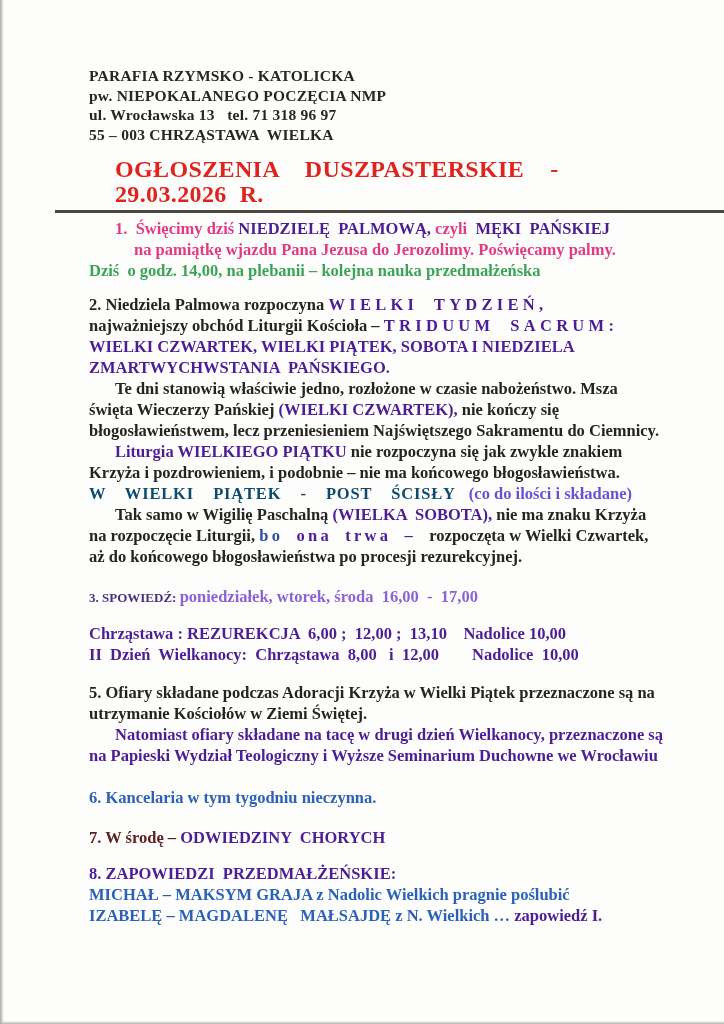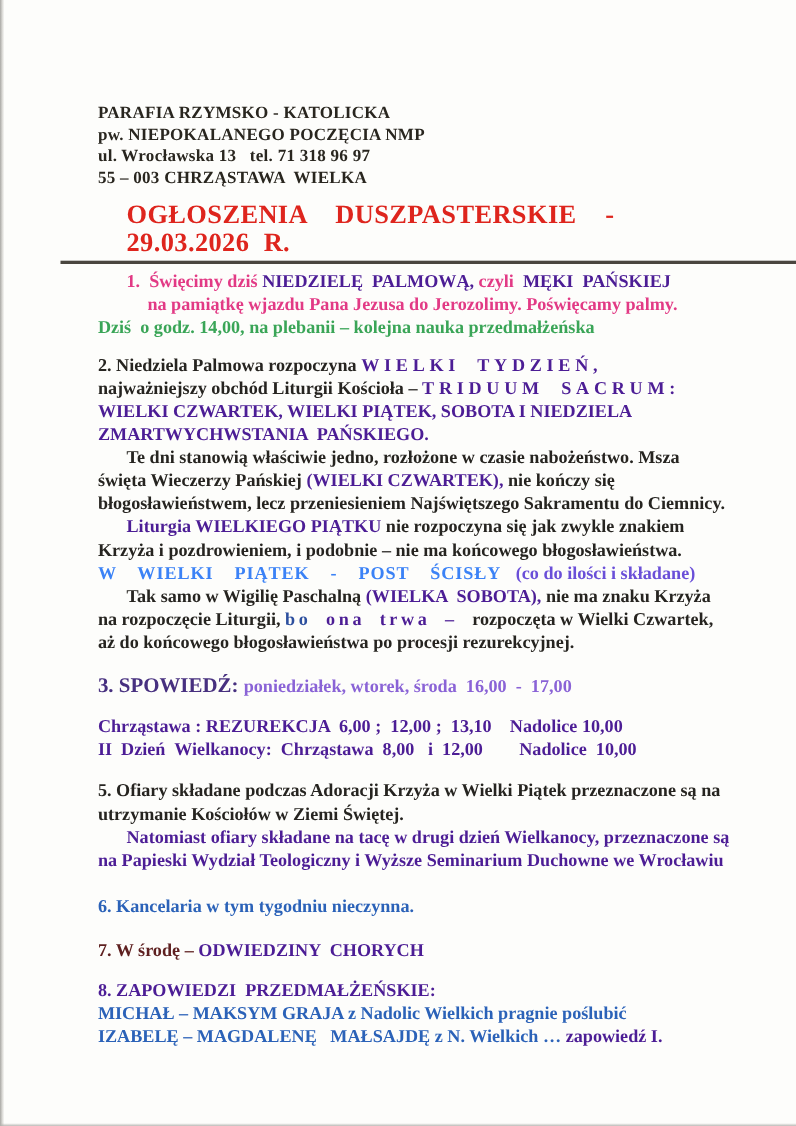--- a/index.html
+++ b/index.html
@@ -31,21 +31,21 @@
     content: "";
     position: absolute;
     left: 0; bottom: 0;
     width: 100%; height: 3px;
     background: linear-gradient(to top, #b3b2ae, rgba(255,255,255,0));
     z-index: 2;
   }
   .content {
     position: absolute;
     left: 89px;
-    top: 93px;
+    top: 66px;
     width: 576px;
     font-size: 16.5px;
     line-height: 21px;
   }
   .t { white-space: pre-wrap; }
 
   
   .hdr { font-size: 15.5px; line-height: 19.5px; color: #29261f; letter-spacing: 0.015em; }
 
   
@@ -62,21 +62,21 @@
     background: #4a463f;
     margin: 3px 0 0 -34px;
     width: 680px;
   }
 
   
   .black  { color: #262420; }
   .red    { color: #4c1d95; }
   .pink   { color: #e23a85; }
   .green  { color: #3aa557; }
-  .purple { color: #3b82f6; }
+  .purple { color: #0c4a6e; }
   .purple2{ color: #6a4fd8; }
   .dkpurp { color: #47307f; }
   .violet { color: #8a63d6; }
   .blue   { color: #2b62b8; }
   .dkblue { color: #2c4f9e; }
   .maroon { color: #5e2020; }
 
   .sp-wide { letter-spacing: 0.26em; word-spacing: 0.45em; }
   .sp-mid  { letter-spacing: 0.20em; word-spacing: 0.35em; }
   .wsp     { letter-spacing: 0.05em; word-spacing: 0.28em; }
@@ -87,21 +87,21 @@
   .i1 .l1 { margin-left: 26px; }
   .i1 .l2 { margin-left: 45px; }
   .i2 { margin-top: 13px; }
   .para-ind { text-indent: 26px; }
   .i3 { margin-top: 19px; }
   .i4 { margin-top: 15px; }
   .i5 { margin-top: 17px; }
   .i6 { margin-top: 21px; }
   .i7 { margin-top: 19px; }
   .i8 { margin-top: 15px; }
-  .i3 .lbl { font-size: 19px; }
+  .i3 .lbl { font-size: 13px; }
 </style>
 </head>
 <body>
 
 <div class="page">
   <div class="content">
 
     <header class="hdr">
       <div class="t">PARAFIA RZYMSKO - KATOLICKA</div>
       <div class="t">pw. NIEPOKALANEGO POCZĘCIA NMP</div>

